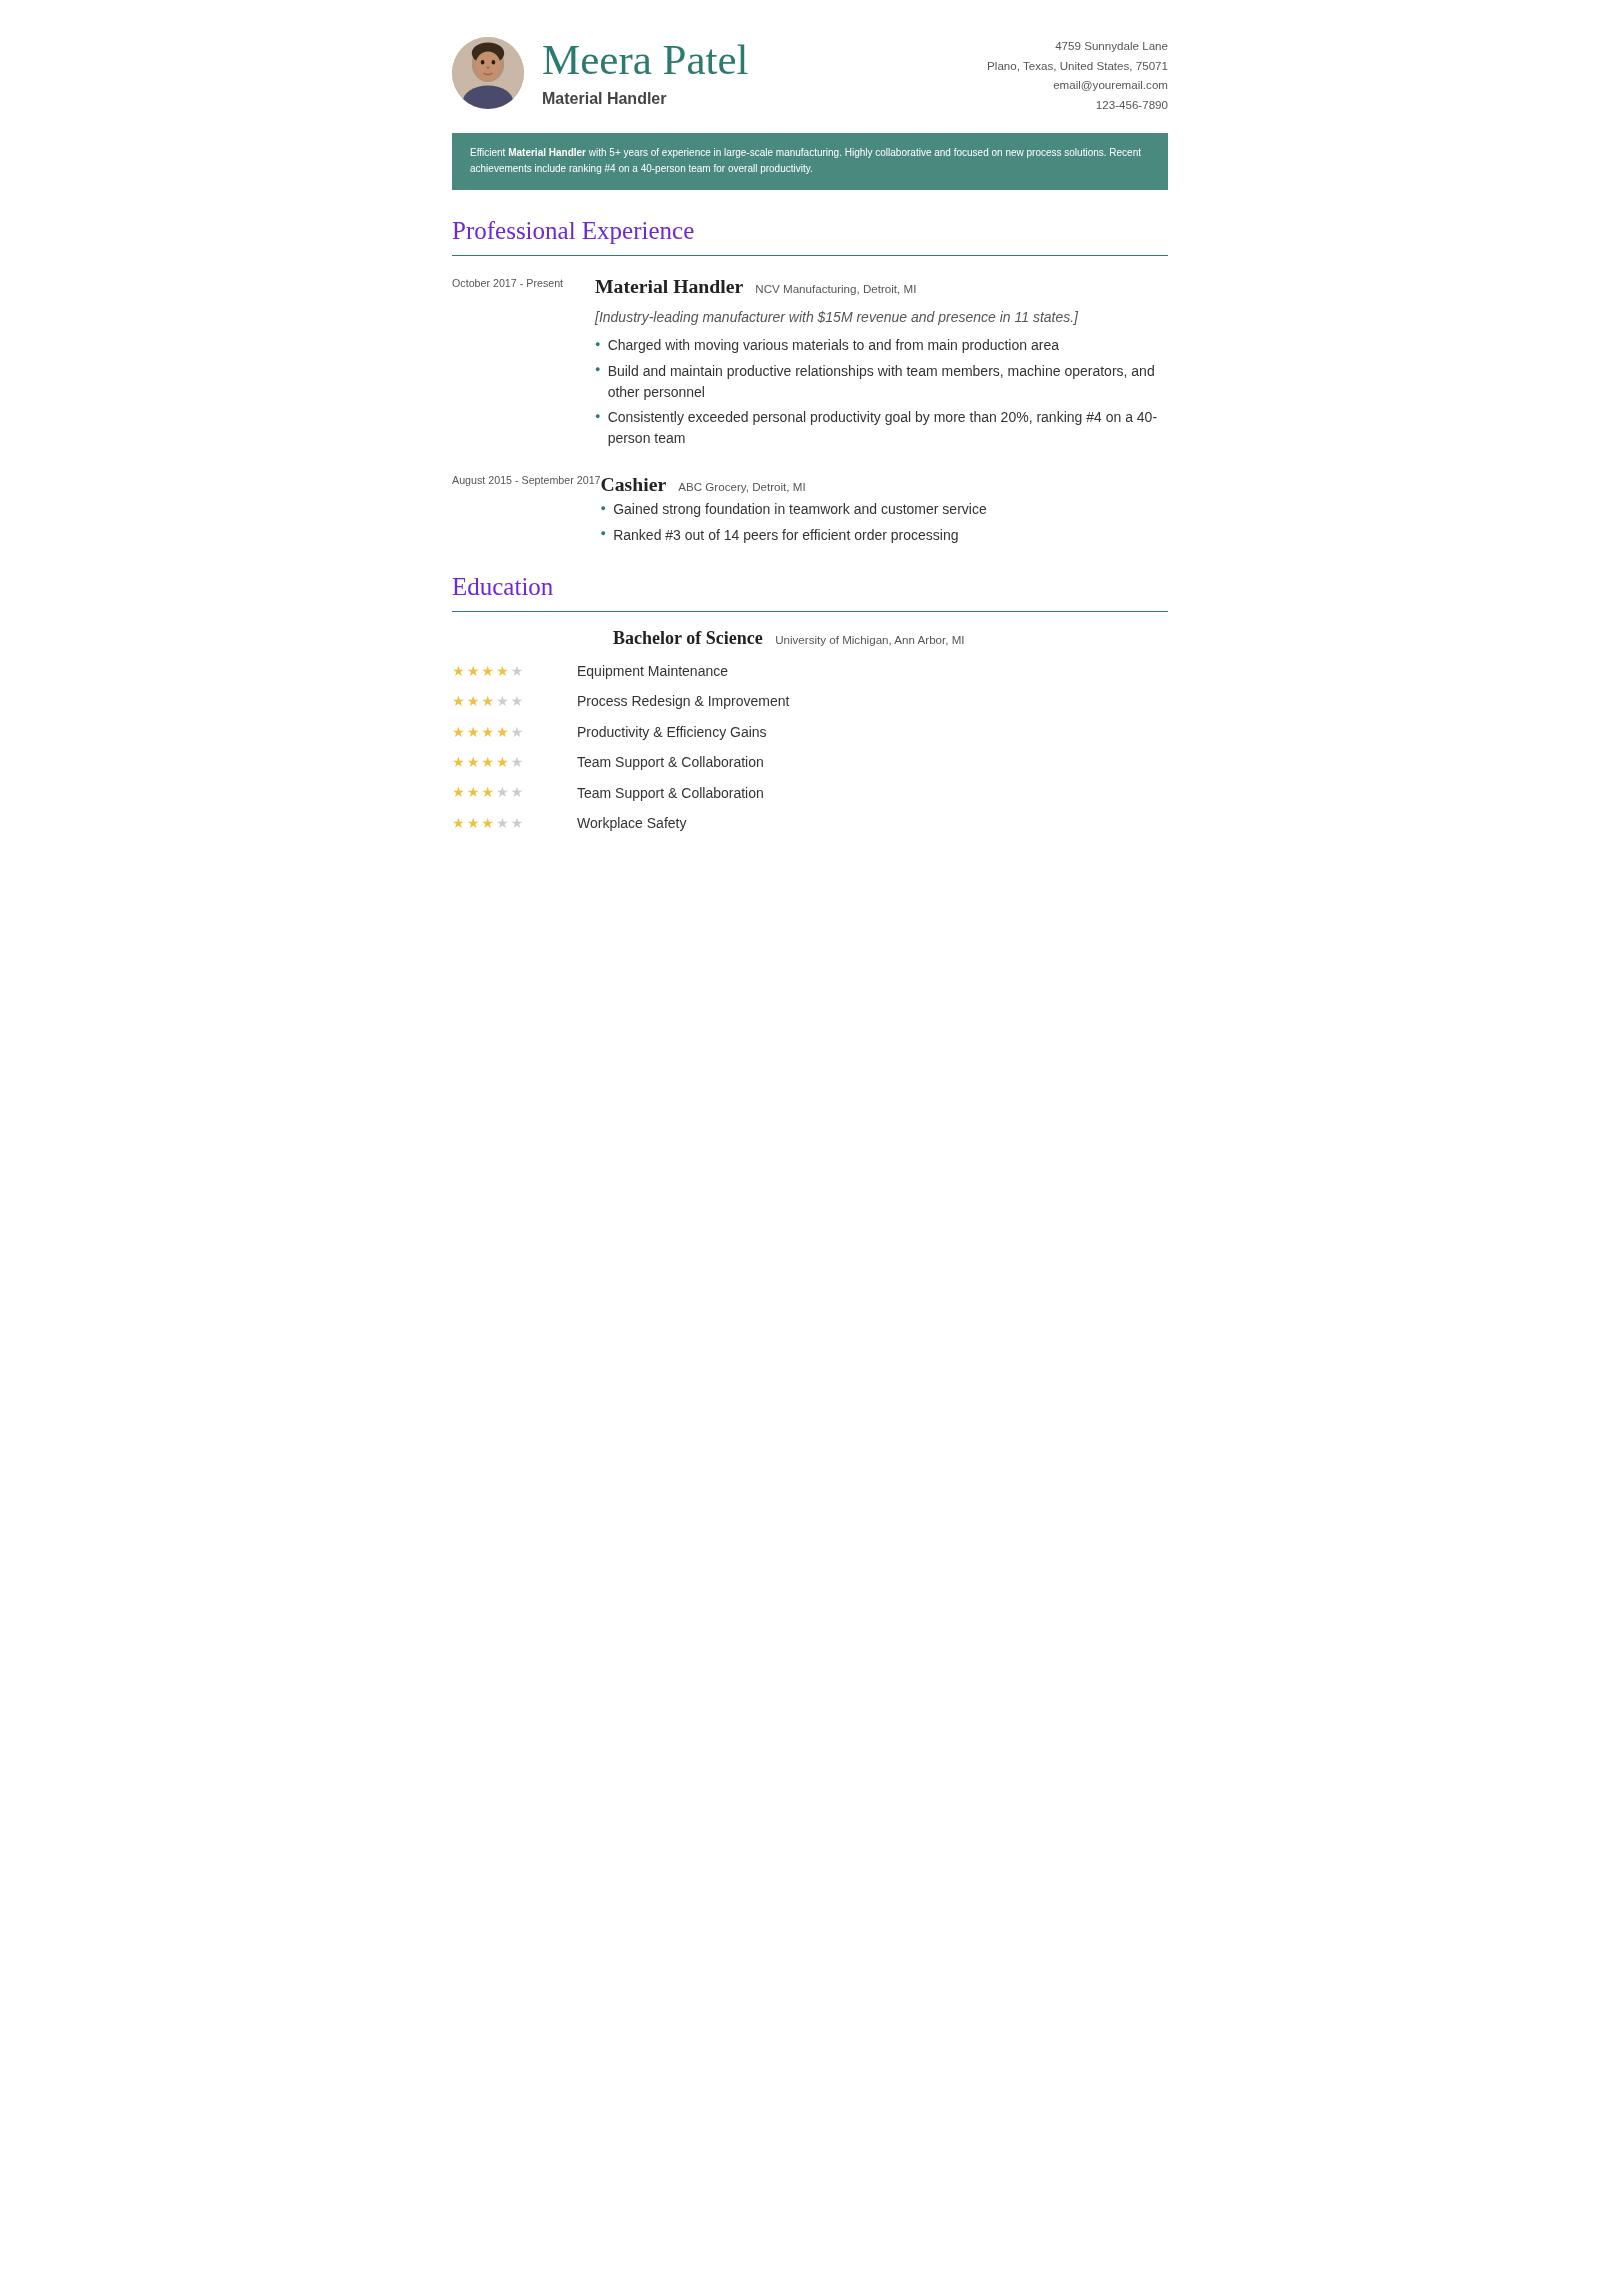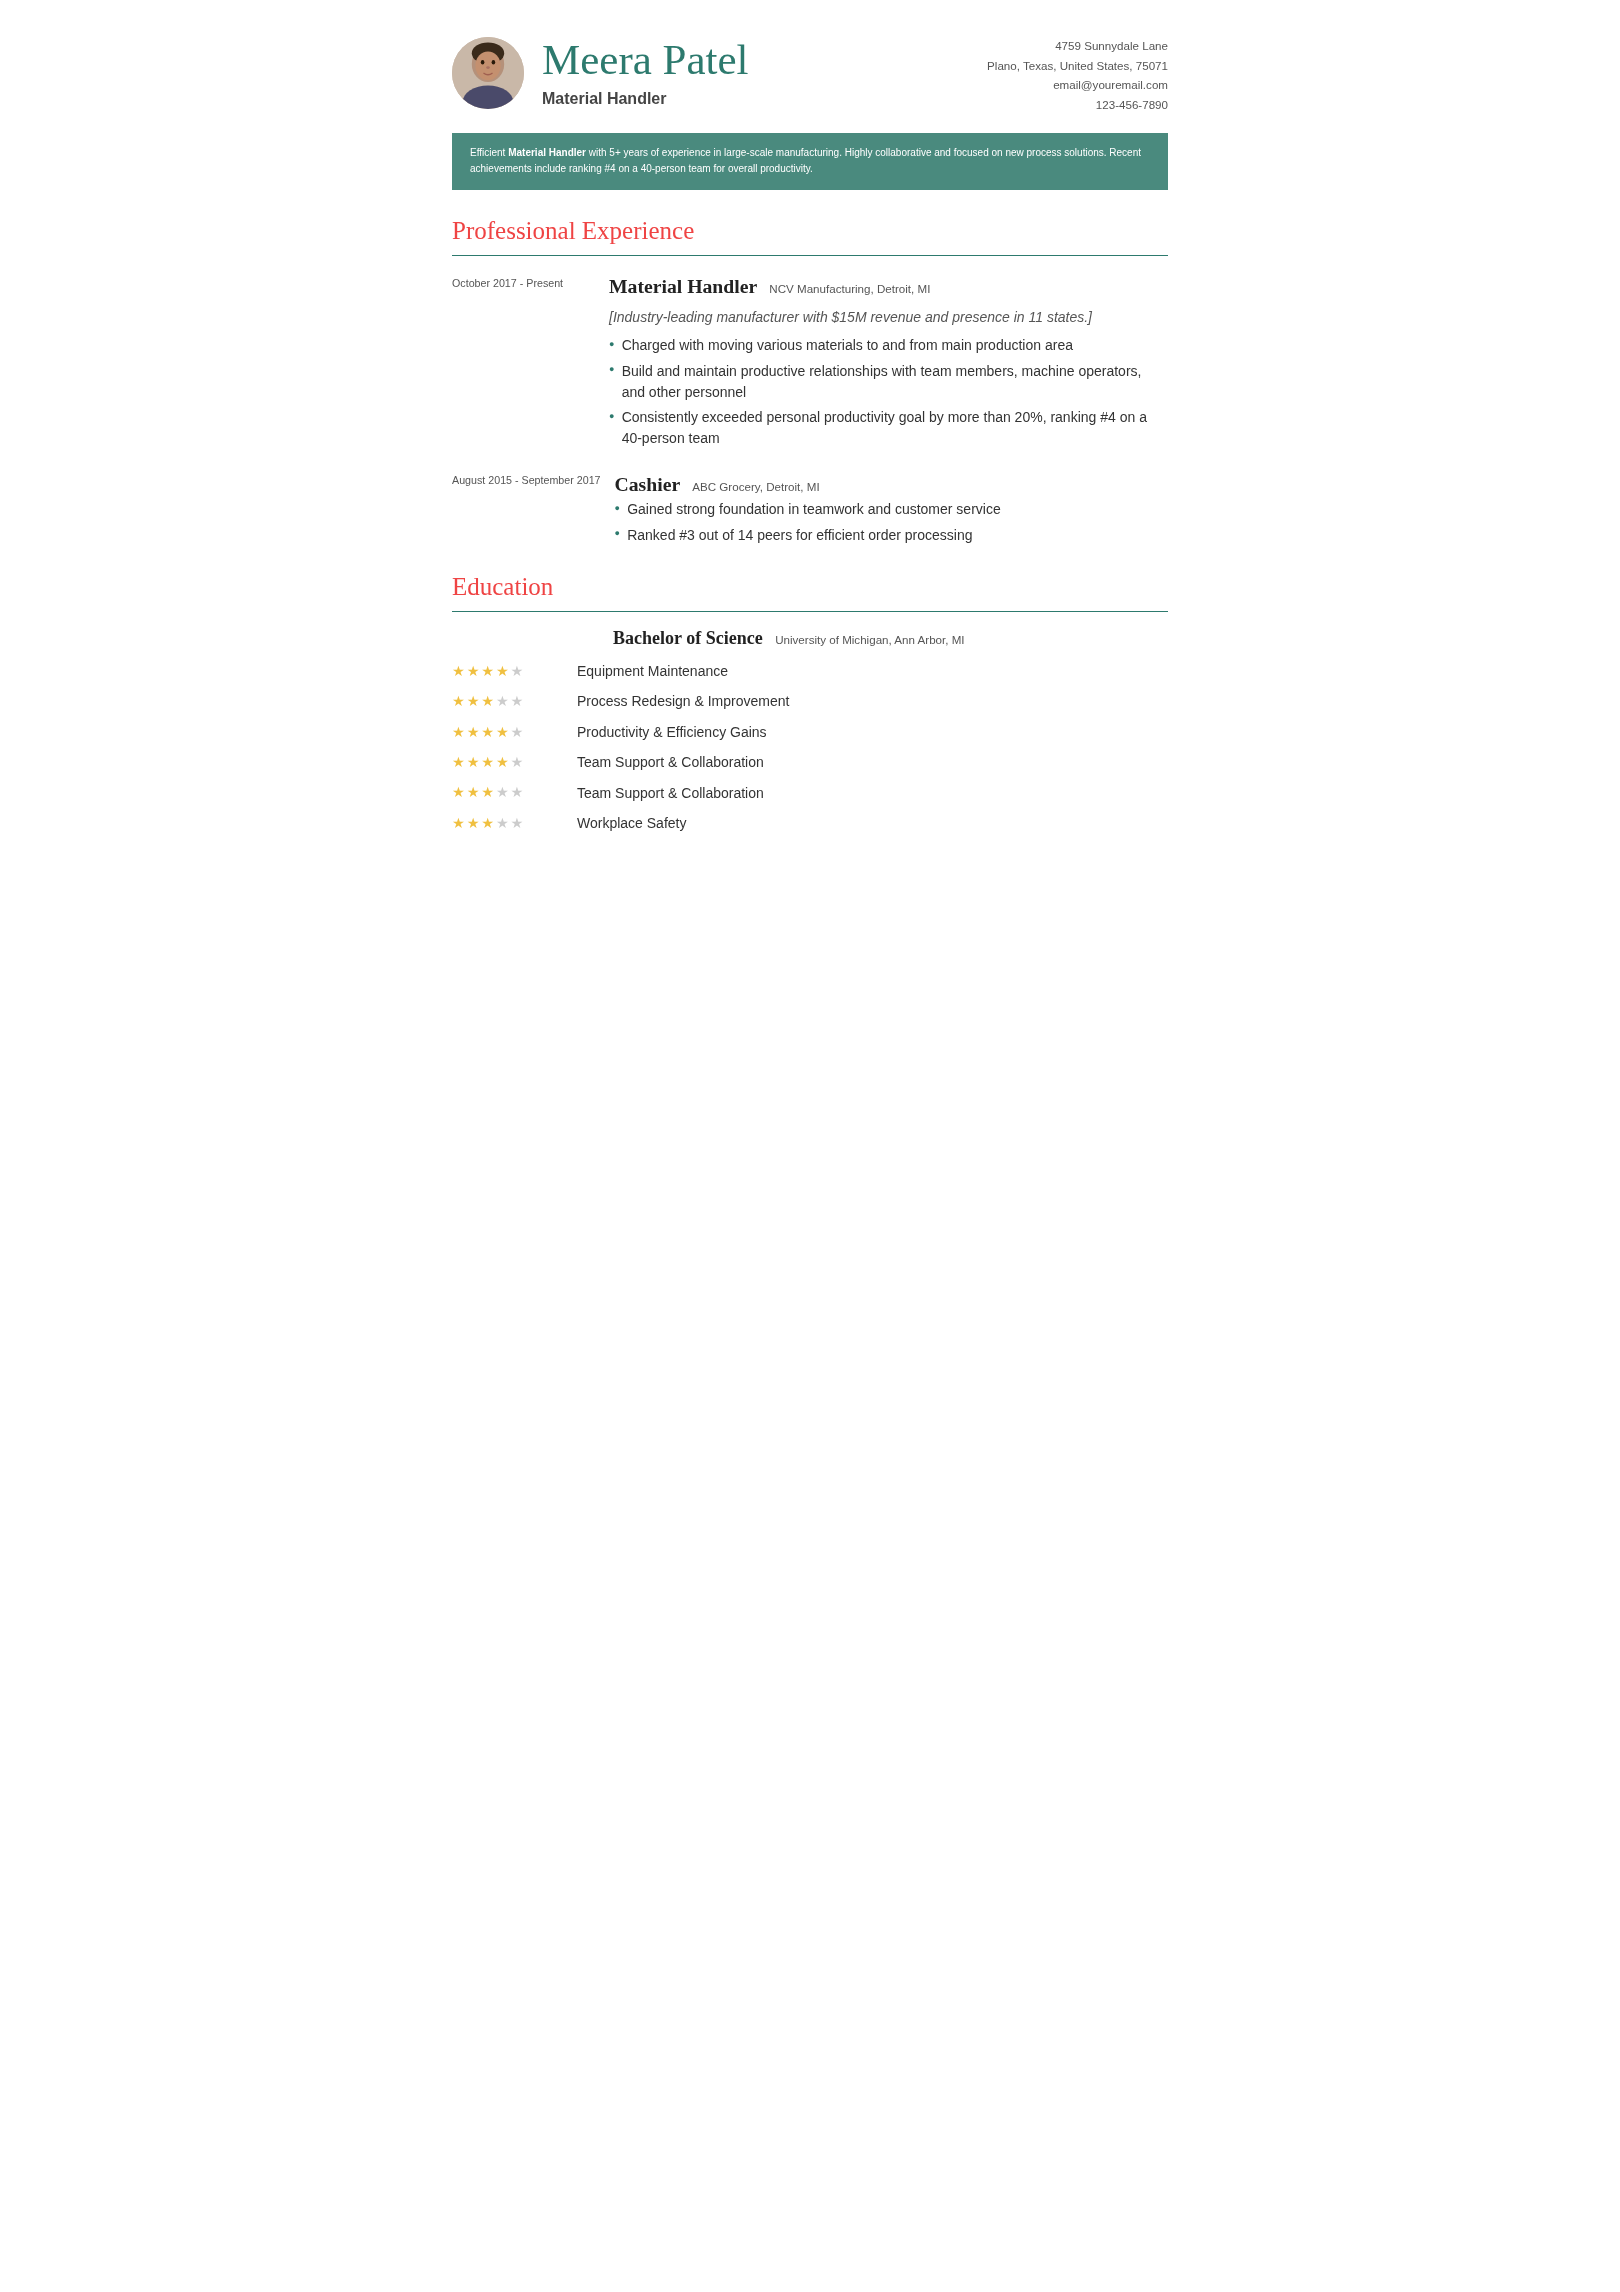--- a/index.html
+++ b/index.html
@@ -79,37 +79,37 @@
       font-family: Arial, sans-serif;
     }
 
     .summary-banner strong {
       font-weight: bold;
     }
 
     
     .section-heading {
       font-size: 25px;
-      color: #ef4444;
+      color: #6d28d9;
       font-family: Georgia, serif;
       font-weight: normal;
       margin-bottom: 1px;
       padding-bottom: 5.4px;
       border-bottom: 1.8px solid #2d7a6e;
       margin-top: 18px;
     }
 
     
     .experience-section {
       margin-bottom: 9px;
     }
 
     .exp-row {
       display: flex;
-      gap: 14px;
+      gap: 0;
       margin-top: 16px;
     }
 
     .exp-dates {
       min-width: 143px;
       font-size: 10.7px;
       color: #555;
       font-family: Arial, sans-serif;
       padding-top: 2.7px;
     }

